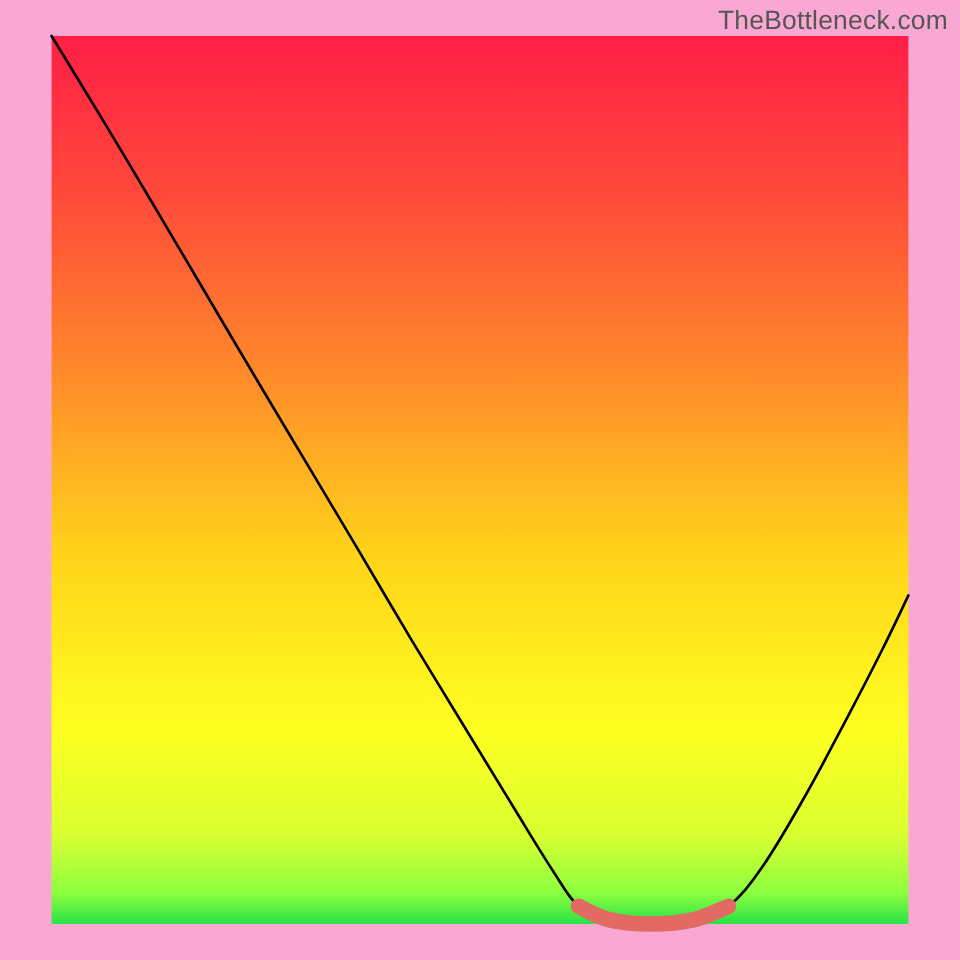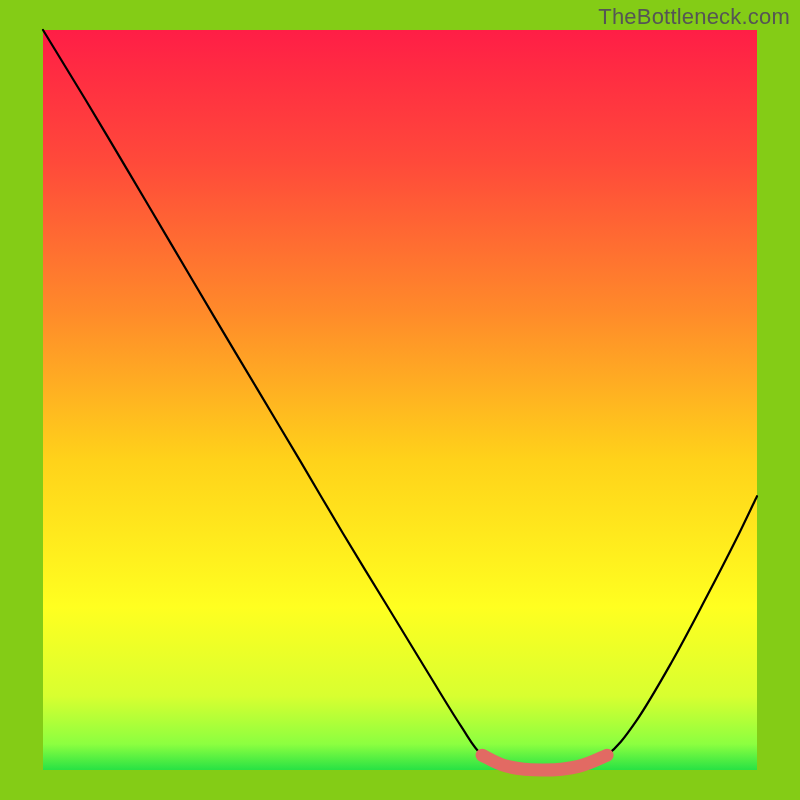--- a/index.html
+++ b/index.html
@@ -8,21 +8,21 @@
     width: 800px;
     height: 800px;
     background: #000;
     font-family: Arial, Helvetica, sans-serif;
     overflow: hidden;
   }
   .frame {
     position: relative;
     width: 800px;
     height: 800px;
-    background: #84cc16;
+    background: #f9a8d4;
   }
   .watermark {
     position: absolute;
     top: 4px;
     right: 10px;
     color: #555;
     font-size: 22px;
     font-weight: 500;
     letter-spacing: 0.2px;
     z-index: 5;

